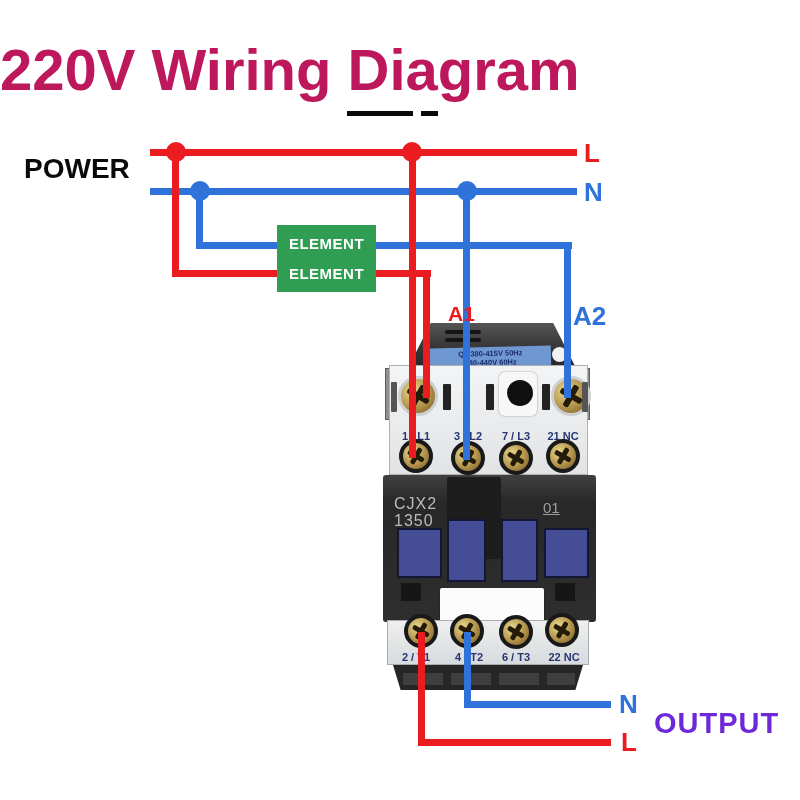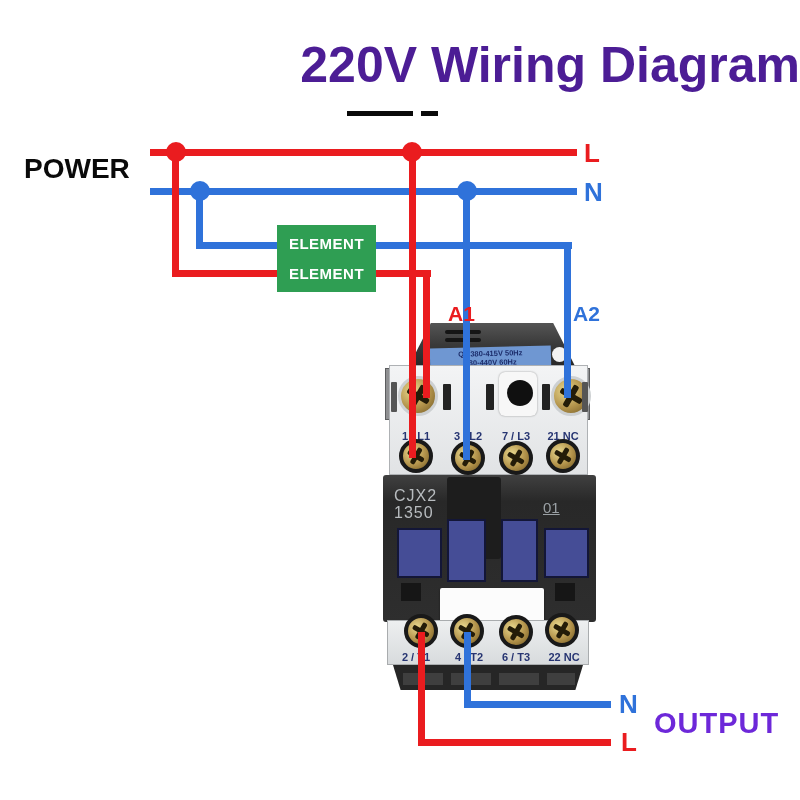--- a/index.html
+++ b/index.html
@@ -9,22 +9,22 @@
   .h-wire,.v-wire{position:absolute;z-index:50;}
   .h-wire{height:7px;}
   .v-wire{width:7px;}
   .red{background:#ea1c1f;}
   .blue{background:#2f72da;}
   .dot{position:absolute;width:20px;height:20px;border-radius:50%;z-index:55;}
   .lbl{position:absolute;font-weight:bold;z-index:60;line-height:1;}
   .lbl.red-t{color:#ea1c1f;background:none;}
   .lbl.blue-t{color:#2f72da;background:none;}
   
-  #title{position:absolute;left:0;top:36px;width:100%;text-align:right;
-         font-size:50px;font-weight:bold;color:#4c1d95;letter-spacing:0px;}
+  #title{position:absolute;left:0;top:36px;width:100%;text-align:left;
+         font-size:58px;font-weight:bold;color:#be185d;letter-spacing:0px;}
   .title-bar{position:absolute;top:111px;height:5px;background:#0a0a0a;z-index:5;}
   
   #control-box{position:absolute;left:277px;top:225px;width:99px;height:67px;
                background:#2f9e53;z-index:40;display:flex;flex-direction:column;
                justify-content:space-around;align-items:center;padding:4px 0;box-sizing:border-box;}
   #control-box span{color:#fff;font-weight:bold;font-size:15px;letter-spacing:0.5px;}
   
   #contactor{position:absolute;left:378px;top:322px;width:222px;height:368px;z-index:10;}
   #contactor *{position:absolute;box-sizing:border-box;}
   #cap{left:29px;top:1px;width:170px;height:47px;
@@ -44,21 +44,21 @@
   .screw::after{width:18%;height:70%;transform:translate(-50%,-50%) rotate(30deg);}
   .coil-screw{width:40px;height:40px;border:3px solid #cdd0d2;}
   .term-screw{width:34px;height:34px;border:4px solid #191919;}
   .slot{background:#222;border-radius:1px;}
   #center-plate{left:109px;top:6px;width:38px;height:44px;background:#f7f7f7;border-radius:6px;
                 box-shadow:0 0 2px rgba(0,0,0,.4);}
   #center-hole{left:117px;top:14px;width:26px;height:26px;background:#101010;border-radius:50%;}
   .term-lbl{top:64px;width:48px;text-align:center;font-size:11px;font-weight:bold;color:#273572;}
   #body{left:5px;top:153px;width:213px;height:147px;border-radius:3px;
         background:linear-gradient(180deg,#404040 0%,#282828 18%,#2e2e2e 100%);}
-  #model{left:11px;top:12px;font-size:16px;line-height:17px;color:#b8bcbf;letter-spacing:1px;}
+  #model{left:11px;top:20px;font-size:16px;line-height:17px;color:#b8bcbf;letter-spacing:1px;}
   #aux-code{left:160px;top:24px;font-size:15px;color:#9aa0a4;text-decoration:underline;}
   #center-block{left:64px;top:2px;width:54px;height:82px;background:#1d1d1d;border-radius:3px;}
   .window{background:#454d96;border:2px solid #131637;}
   .nub{background:#161616;}
   #body-sticker{left:57px;top:113px;width:104px;height:36px;background:#fcfcfc;border-radius:2px;
                 box-shadow:0 1px 2px rgba(0,0,0,.5);}
   #bottom-strip{left:9px;top:298px;width:202px;height:45px;z-index:2;
                 background:linear-gradient(180deg,#edeff0,#d8dbdd);border:1px solid #a9acae;}
   .bterm-lbl{top:30px;width:50px;text-align:center;font-size:11px;font-weight:bold;color:#273572;}
   #base{left:15px;top:343px;width:190px;height:25px;background:#262626;
@@ -98,21 +98,21 @@
 
   <div class="v-wire red" style="left:409px;top:149px;height:309px;"></div>
   <div class="v-wire blue" style="left:463px;top:188px;height:272px;"></div>
 
   <div class="dot red" style="left:166px;top:142px;"></div>
   <div class="dot red" style="left:402px;top:142px;"></div>
   <div class="dot blue" style="left:190px;top:181px;"></div>
   <div class="dot blue" style="left:457px;top:181px;"></div>
 
   <div class="lbl red-t" style="left:448px;top:303px;font-size:21px;">A1</div>
-  <div class="lbl blue-t" style="left:573px;top:303px;font-size:21px;">A2</div>
+  <div class="lbl blue-t" style="left:573px;top:303px;font-size:26px;">A2</div>
 
   <div id="contactor">
     <div id="cap"></div>
     <div class="cap-slot" style="top:8px;"></div>
     <div class="cap-slot" style="top:16px;"></div>
     <div id="cap-circle"></div>
     <div id="sticker">
       <div style="position:static;">Q7 380-415V 50Hz</div>
       <div style="position:static;">380-440V 60Hz</div>
     </div>

